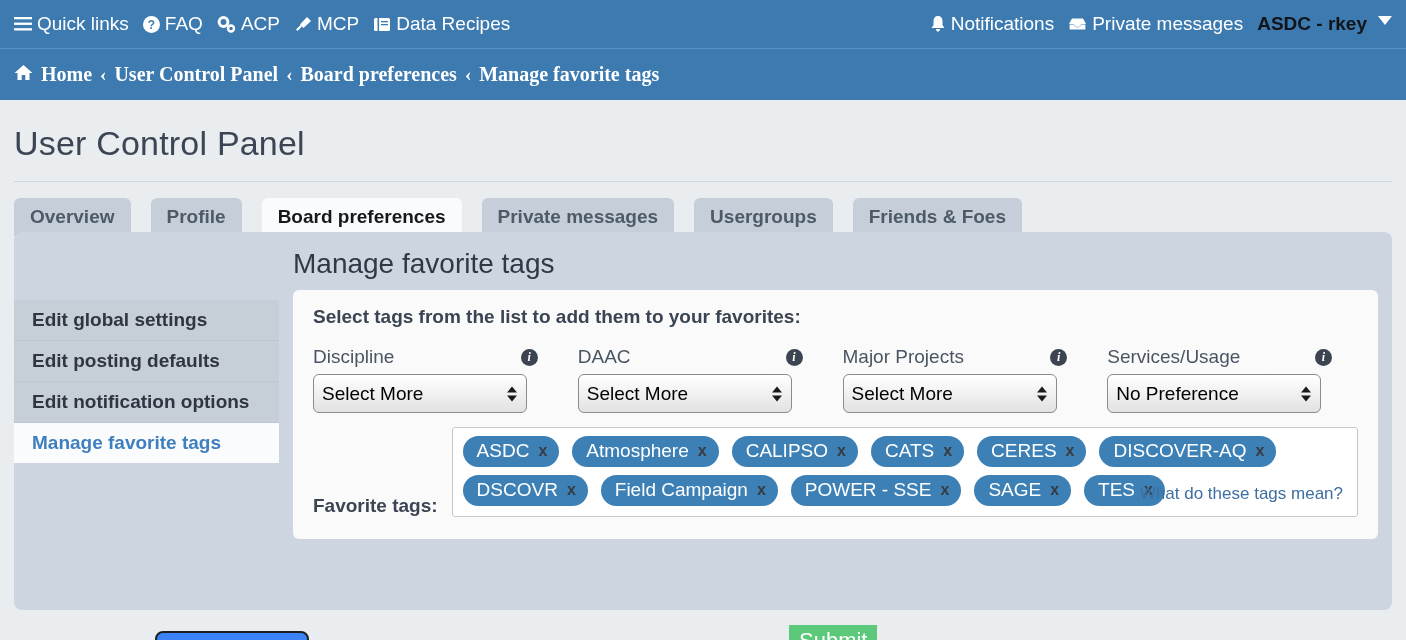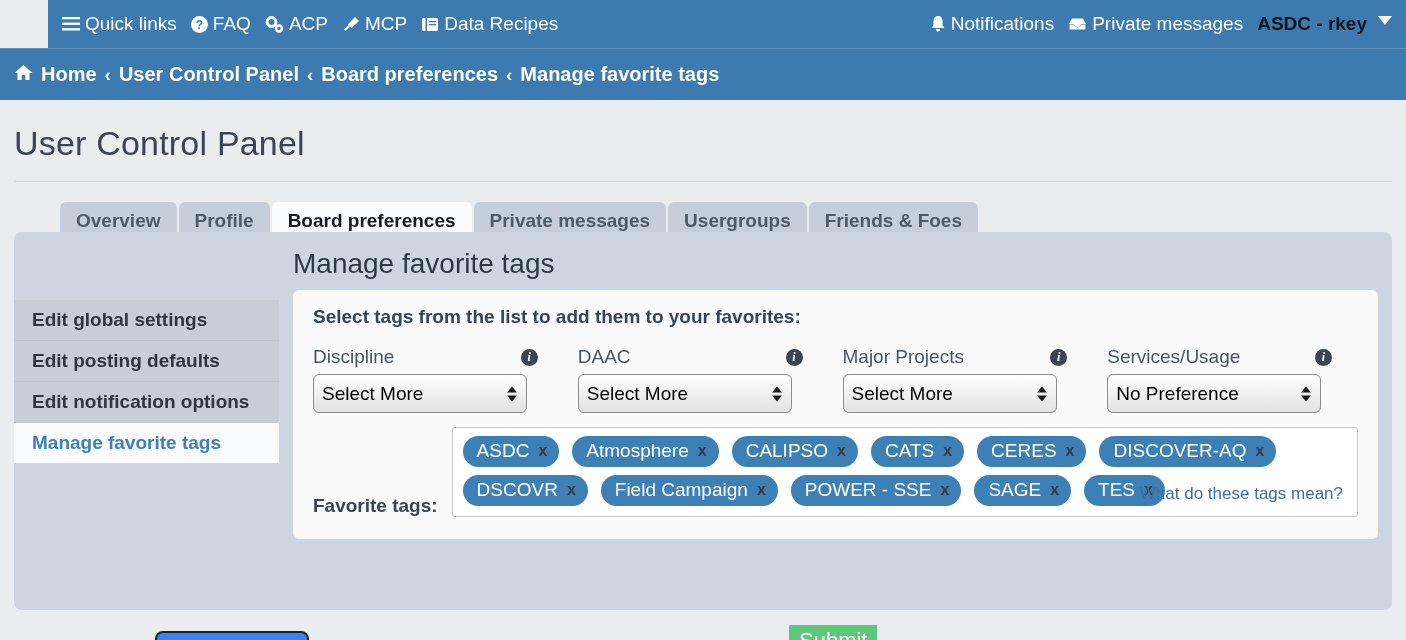--- a/index.html
+++ b/index.html
@@ -12,21 +12,20 @@
   }
 
   
   .navbar {
     height: 48px;
     background: #3d7ab0;
     display: flex;
     align-items: center;
     padding: 0 14px;
     color: #ffffff;
-    margin-left: 48px;
   }
   .nav-left { display: flex; align-items: center; gap: 14px; flex: 1; }
   .nav-right { display: flex; align-items: center; gap: 14px; }
   .nav-item {
     display: flex; align-items: center; gap: 5px;
     font-size: 19px; color: #ffffff; cursor: pointer; white-space: nowrap;
   }
   .nav-item .ico { display: inline-flex; align-items: center; justify-content: center; }
   .username {
     font-size: 19px; font-weight: bold; color: #111418; white-space: nowrap;
@@ -42,42 +41,43 @@
   
   .breadcrumb-bar {
     height: 52px;
     background: #3d7ab0;
     border-top: 1px solid #5a93c2;
     display: flex;
     align-items: center;
     padding: 0 14px;
     gap: 8px;
     color: #ffffff;
+    font-family: Liberation Serif, serif;
   }
   .crumb {
     font-size: 20px; font-weight: bold; color: #ffffff;
     white-space: nowrap; cursor: pointer;
   }
   .crumb.static { cursor: default; }
   .crumb-sep { font-size: 19px; color: #ffffff; font-weight: bold; }
 
   
   .page-title-wrap { padding: 24px 14px 0 14px; }
   .page-title {
     font-size: 34px; color: #3c4554; font-weight: normal;
     letter-spacing: .2px;
   }
   .title-rule {
     margin-top: 18px; height: 1px; background: #d2d7db; width: 100%;
   }
 
   
   .tabs {
-    display: flex; align-items: flex-start; gap: 2px;
-    padding: 20px 14px 0 14px; height: 50px; margin-left: 46px;
+    display: flex; align-items: center; gap: 20px;
+    padding: 20px 14px 0 14px; height: 50px;
   }
   .tab {
     background: #c6cfd9;
     border-radius: 6px 6px 0 0;
     padding: 8px 16px 9px 16px;
     font-size: 19px; font-weight: bold;
     color: #4d5a68;
     cursor: pointer; white-space: nowrap;
     line-height: 1.15;
   }

